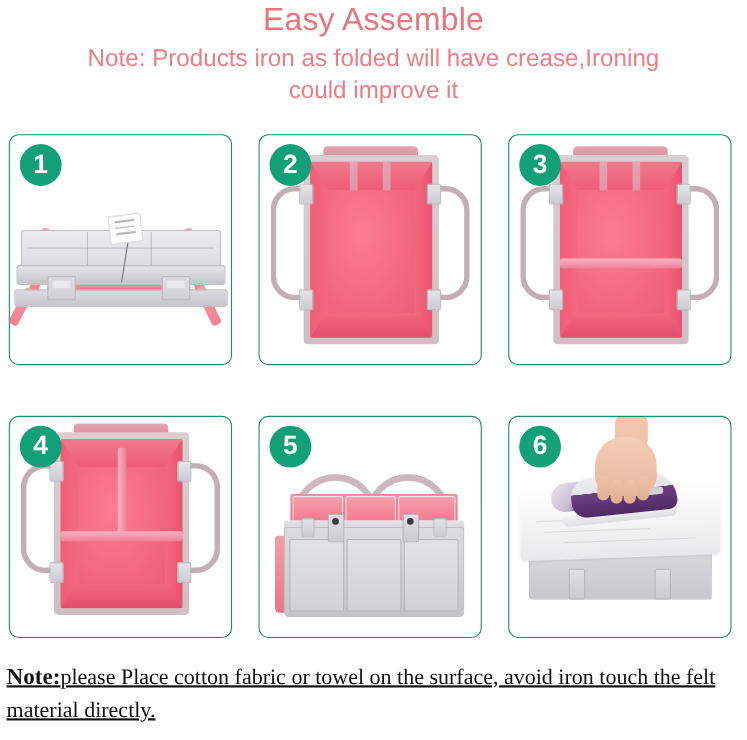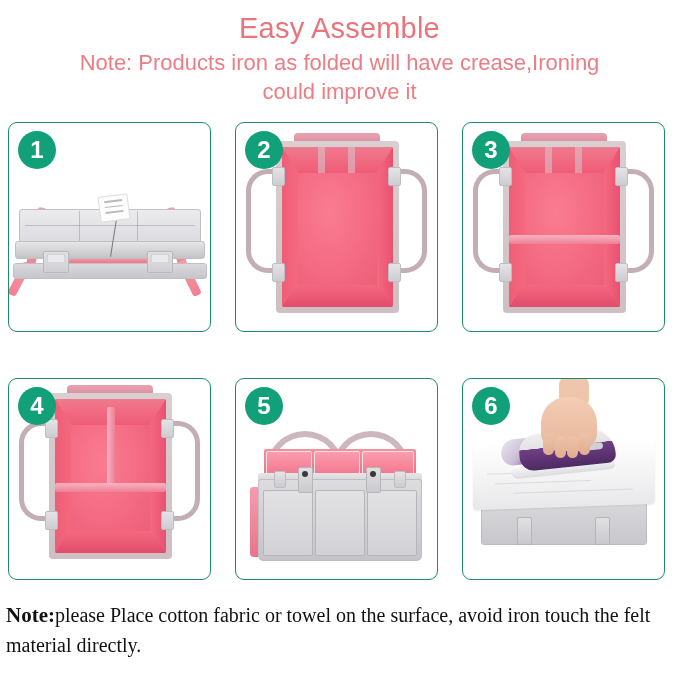--- a/index.html
+++ b/index.html
@@ -5,21 +5,21 @@
   * { box-sizing: border-box; margin: 0; padding: 0; }
   html, body {
     width: 679px; height: 673px;
     background: #ffffff;
     font-family: "Liberation Sans", sans-serif;
     overflow: hidden;
   }
   .page { position: relative; width: 679px; height: 673px; background: #fff; }
 
   
-  .header { padding-top: 10px; text-align: center; }
+  .header { padding-top: 0; text-align: center; }
   .title {
     font-size: 29px; font-weight: 400; color: #e8747c;
     letter-spacing: 0.2px; line-height: 36px;
   }
   .subnote {
     font-size: 22px; font-weight: 400; color: #ec7d84;
     line-height: 29px; padding: 2px 55px 0 55px;
     text-align: center;
   }
 
@@ -278,21 +278,21 @@
   .finger {
     position: absolute; width: 11px; height: 22px; border-radius: 6px;
     background: linear-gradient(180deg,#eec3a8 0%,#e0ad90 100%);
     z-index: 23;
   }
 
   
   .bottom-note {
     position: absolute; left: 6px; top: 600px; width: 668px;
     font-family: "Liberation Serif", serif;
-    font-size: 20px; line-height: 30px; color: #111;
+    font-size: 20px; line-height: 30px; color: #111; text-decoration: underline;
   }
   .bottom-note b { font-weight: 700; font-size: 21px; }
 </style>
 </head>
 <body>
 
 <div class="page">
 
   <div class="header">
     <div class="title">Easy Assemble</div>

